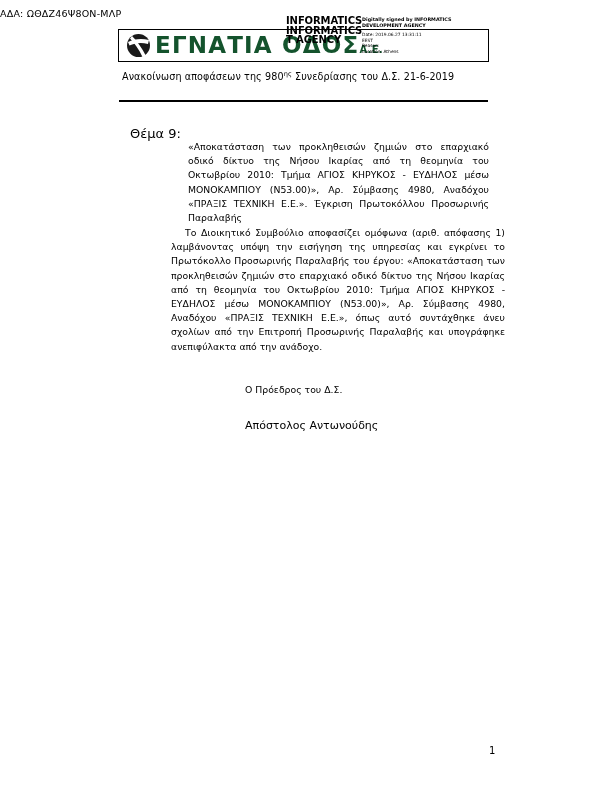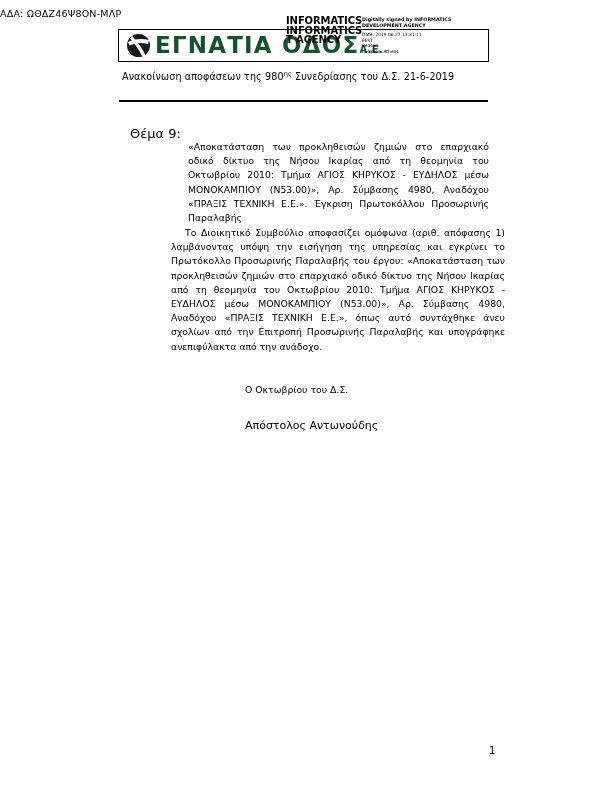--- a/index.html
+++ b/index.html
@@ -227,18 +227,18 @@
   </div>
 
   <div class="doc-title"><span>Ανακοίνωση αποφάσεων της </span><span>980</span><sup>ης</sup><span> Συνεδρίασης του Δ.Σ. 21-6-2019</span></div>
   <div class="title-rule"></div>
 
   <div class="subject-label">Θέμα 9:</div>
   <div class="subject-body">«Αποκατάσταση των προκληθεισών ζημιών στο επαρχιακό οδικό δίκτυο της Νήσου Ικαρίας από τη θεομηνία του Οκτωβρίου 2010: Τμήμα ΑΓΙΟΣ ΚΗΡΥΚΟΣ - ΕΥΔΗΛΟΣ μέσω ΜΟΝΟΚΑΜΠΙΟΥ (Ν53.00)», Αρ. Σύμβασης 4980, Αναδόχου «ΠΡΑΞΙΣ ΤΕΧΝΙΚΗ Ε.Ε.». Έγκριση Πρωτοκόλλου Προσωρινής Παραλαβής</div>
 
   <div class="decision-body">Το Διοικητικό Συμβούλιο αποφασίζει ομόφωνα (αριθ. απόφασης 1) λαμβάνοντας υπόψη την εισήγηση της υπηρεσίας και εγκρίνει το Πρωτόκολλο Προσωρινής Παραλαβής του έργου: «Αποκατάσταση των προκληθεισών ζημιών στο επαρχιακό οδικό δίκτυο της Νήσου Ικαρίας από τη θεομηνία του Οκτωβρίου 2010: Τμήμα ΑΓΙΟΣ ΚΗΡΥΚΟΣ - ΕΥΔΗΛΟΣ μέσω ΜΟΝΟΚΑΜΠΙΟΥ (Ν53.00)», Αρ. Σύμβασης 4980, Αναδόχου «ΠΡΑΞΙΣ ΤΕΧΝΙΚΗ Ε.Ε.», όπως αυτό συντάχθηκε άνευ σχολίων από την Επιτροπή Προσωρινής Παραλαβής και υπογράφηκε ανεπιφύλακτα από την ανάδοχο.</div>
 
-  <div class="sig-role">Ο Οκτωβρίου του Δ.Σ.</div>
+  <div class="sig-role">Ο Πρόεδρος του Δ.Σ.</div>
   <div class="sig-name">Απόστολος Αντωνούδης</div>
 
   <div class="page-number">1</div>
 
 </div>
 
 </body></html>

